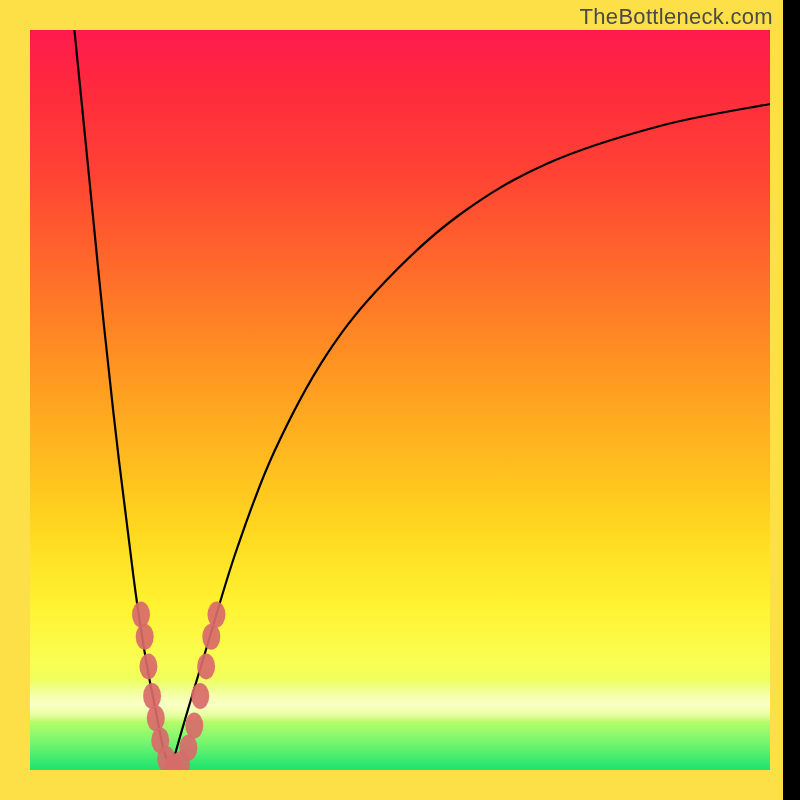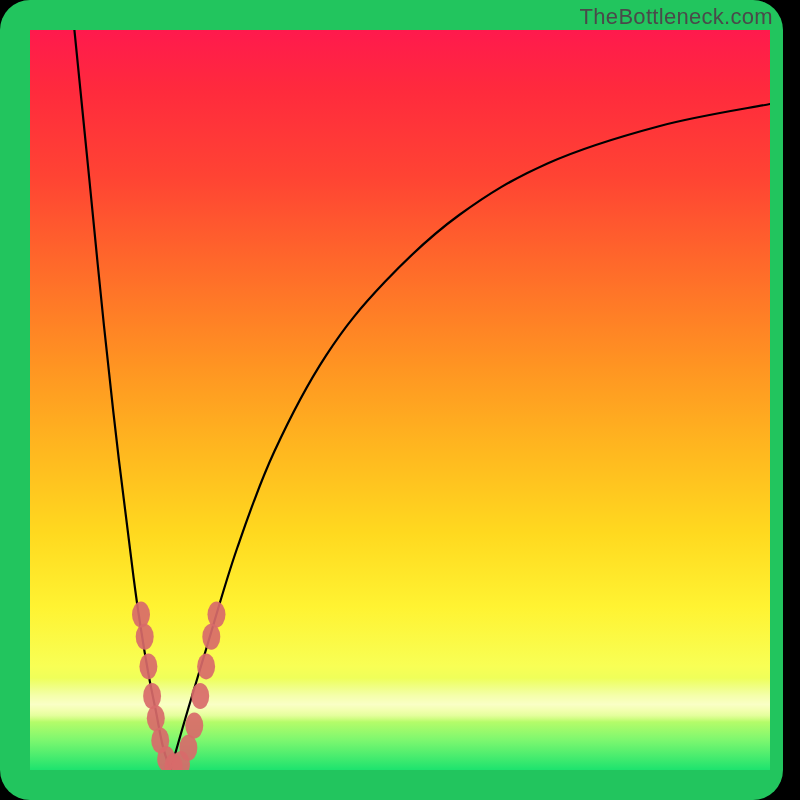--- a/index.html
+++ b/index.html
@@ -8,22 +8,21 @@
     width: 800px;
     height: 800px;
     overflow: hidden;
     background: #000;
     font-family: Arial, Helvetica, sans-serif;
   }
   .frame {
     position: relative;
     width: 783px;
     height: 800px;
-    background: #22c55e;
-    border-radius: 30px;
+    background: #fde047;
   }
   .plot-area {
     position: absolute;
     left: 30px;
     top: 30px;
     width: 740px;
     height: 740px;
     overflow: hidden;
   }
   .gradient-bg {

